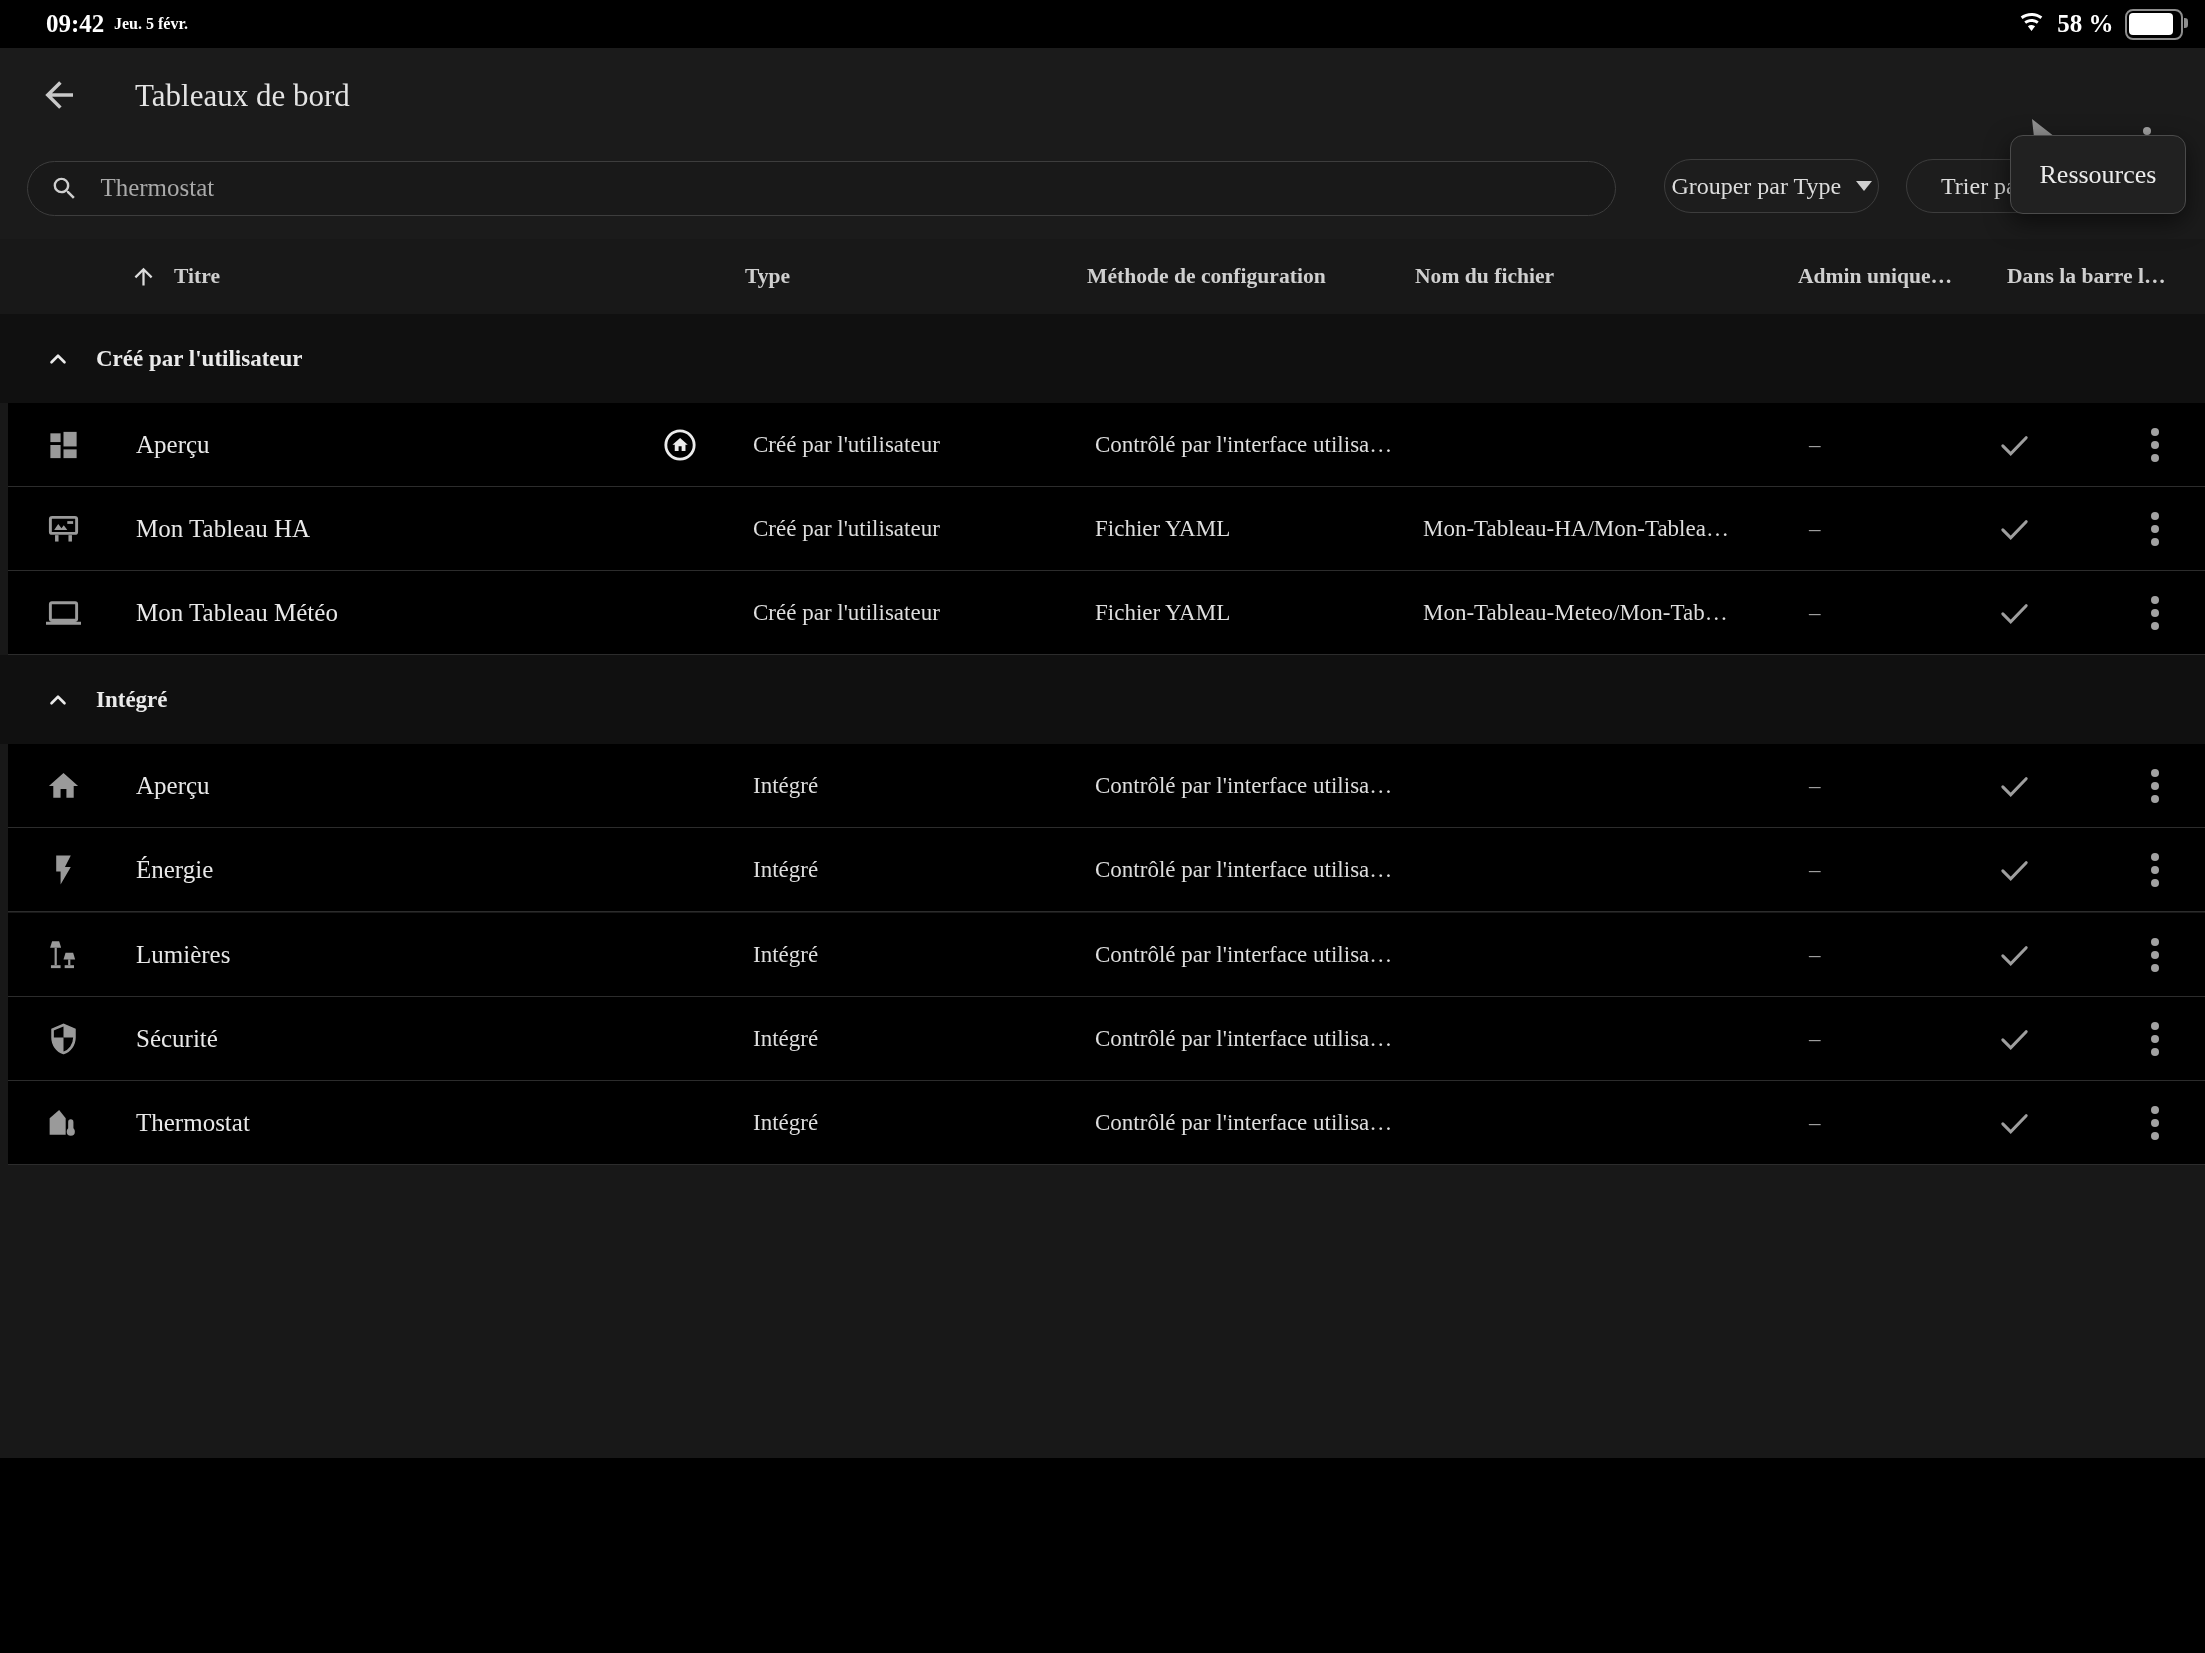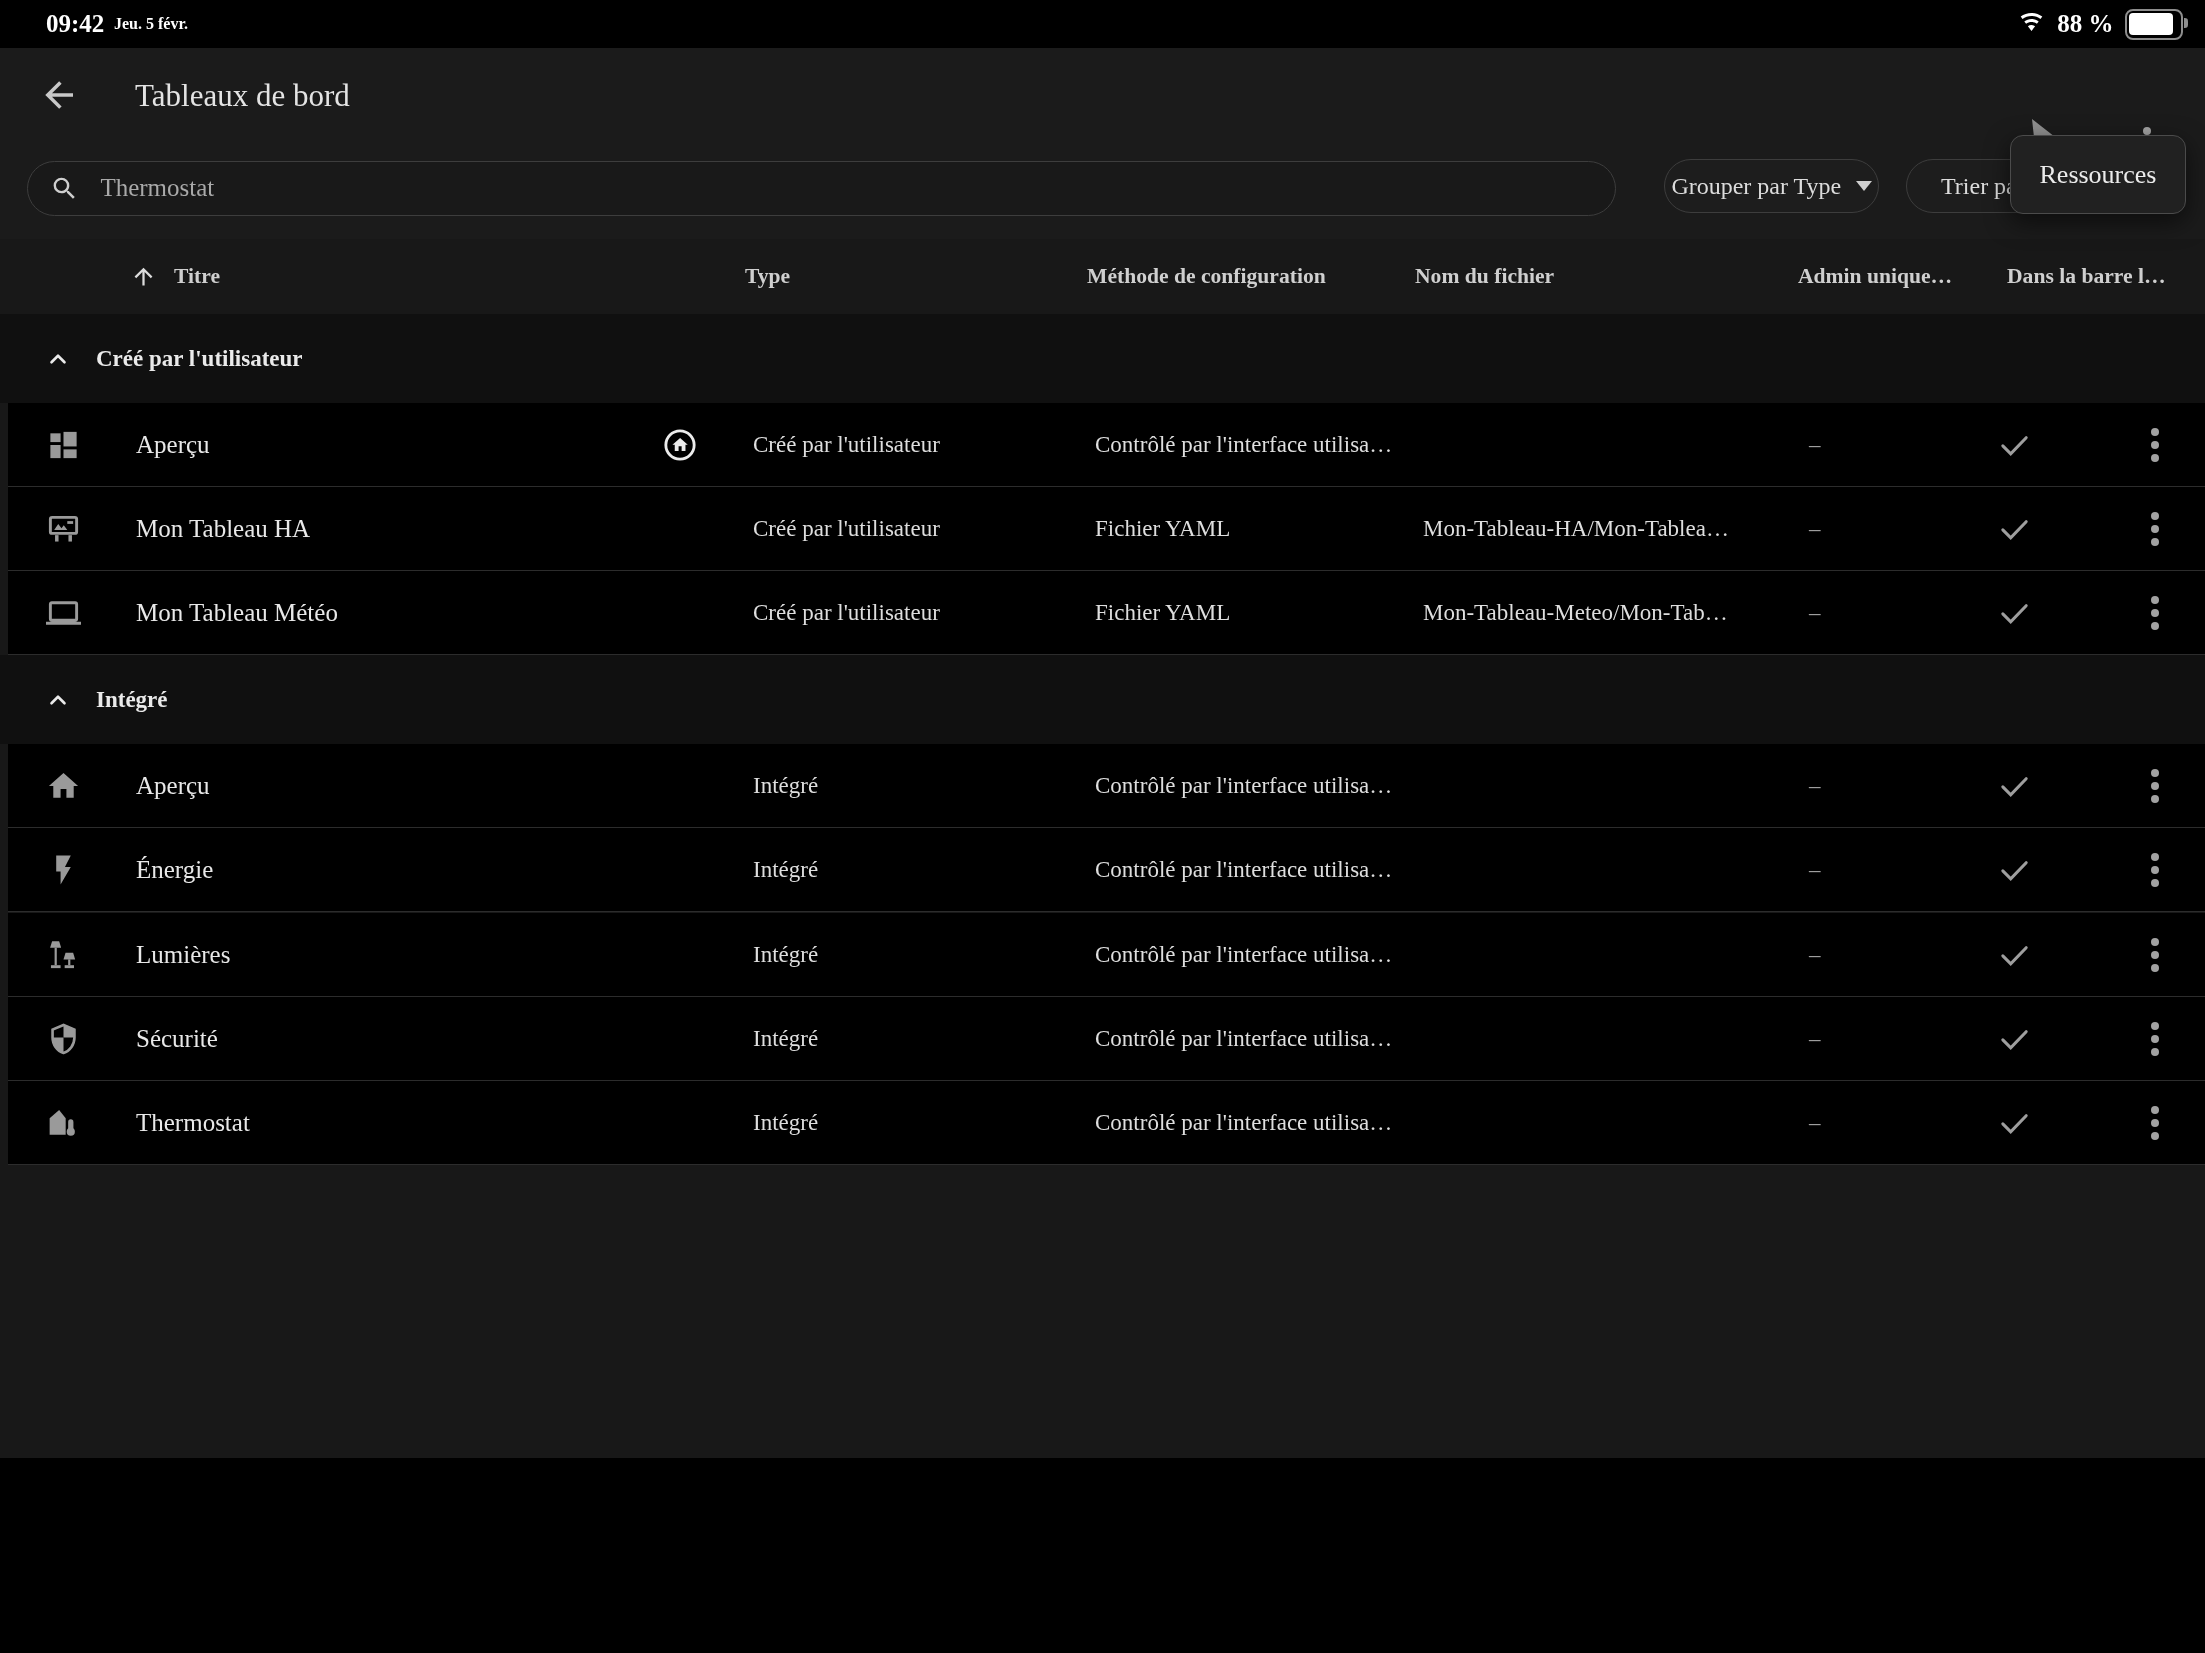--- a/index.html
+++ b/index.html
@@ -75,21 +75,21 @@
 
   <div class="statusbar">
     <span class="sb-time">09:42</span>
     <span class="sb-date">Jeu. 5 févr.</span>
     <div class="sb-right">
       <span>
         <svg width="29" height="24" viewBox="0 0 24 24">
             <path fill="#fff" d="M12,21L15.6,16.2C14.6,15.45 13.35,15 12,15C10.65,15 9.4,15.45 8.4,16.2L12,21M12,3C7.95,3 4.21,4.34 1.2,6.6L3,9C5.5,7.12 8.62,6 12,6C15.38,6 18.5,7.12 21,9L22.8,6.6C19.79,4.34 16.05,3 12,3M12,9C9.3,9 6.81,9.89 4.8,11.4L6.6,13.8C8.1,12.67 9.97,12 12,12C14.03,12 15.9,12.67 17.4,13.8L19.2,11.4C17.19,9.89 14.7,9 12,9Z"></path>
           </svg>
       </span>
-      <span class="sb-batt-label">88 %</span>
+      <span class="sb-batt-label">58 %</span>
       <span class="battery">
           <i class="fill"></i>
           <i class="nub"></i>
         </span>
     </div>
   </div>
 
   <div class="appheader">
     <span class="back-btn">
       <svg width="42" height="42" viewBox="0 0 24 24">

